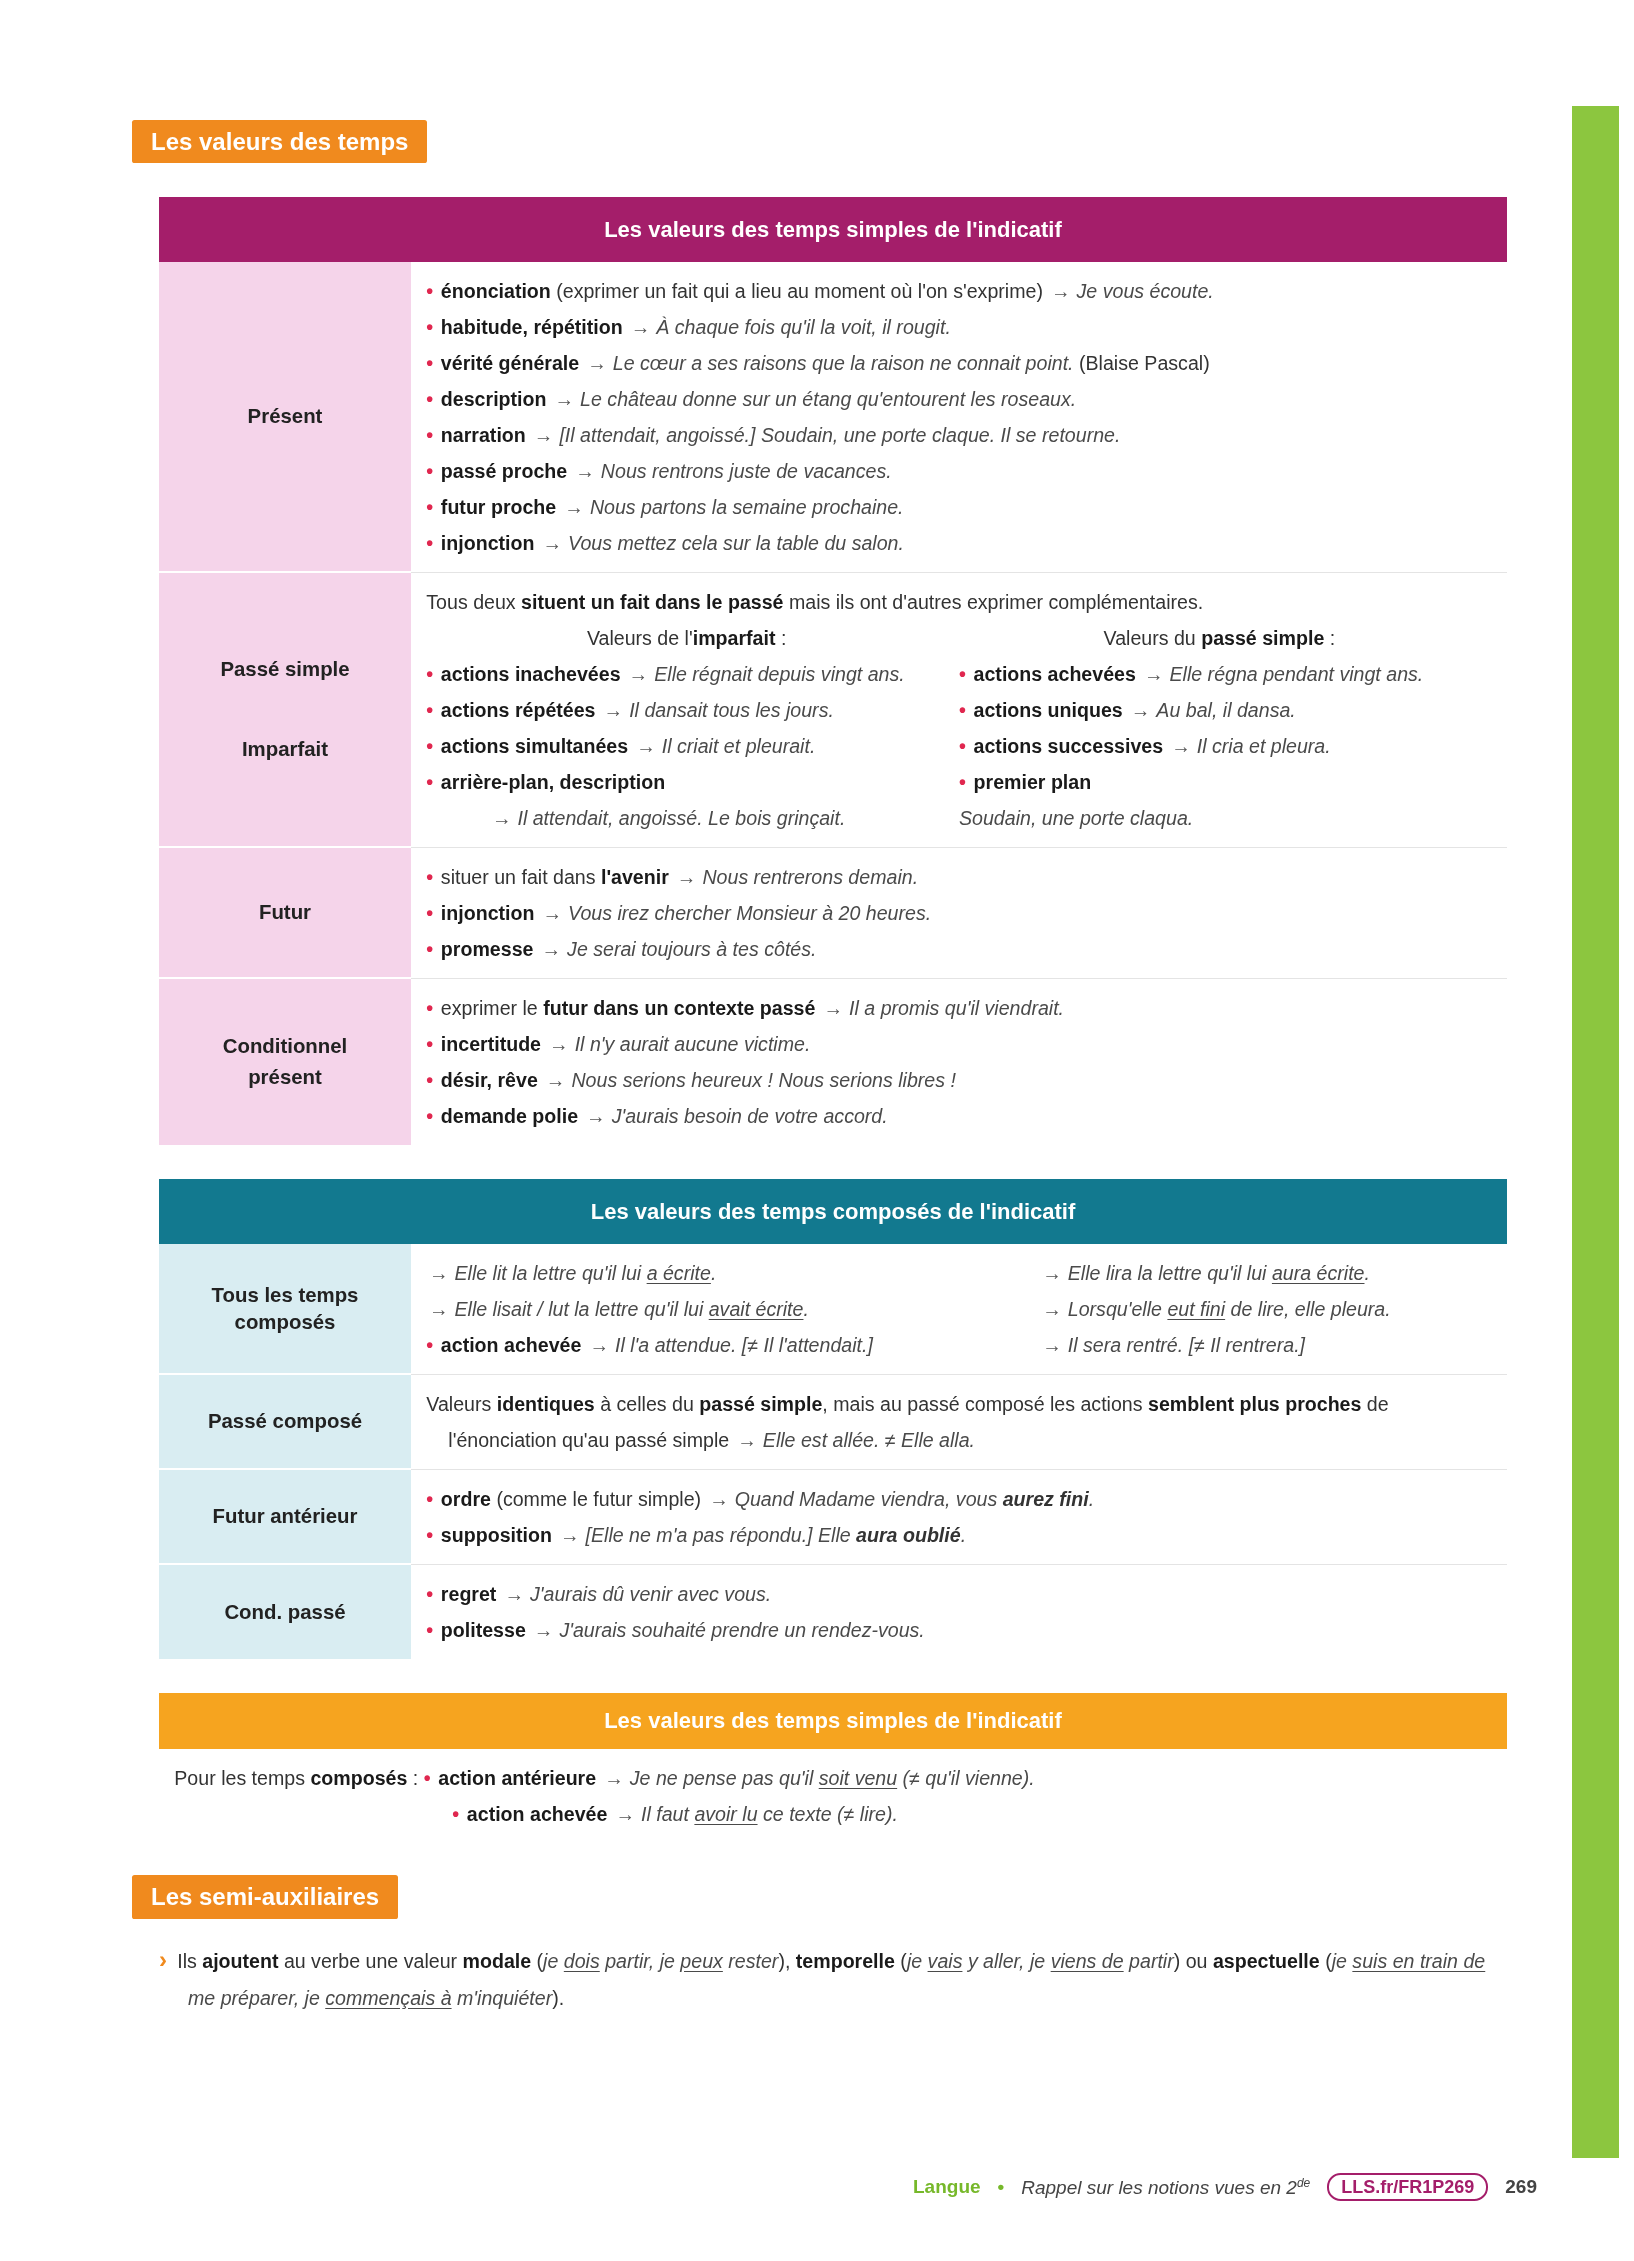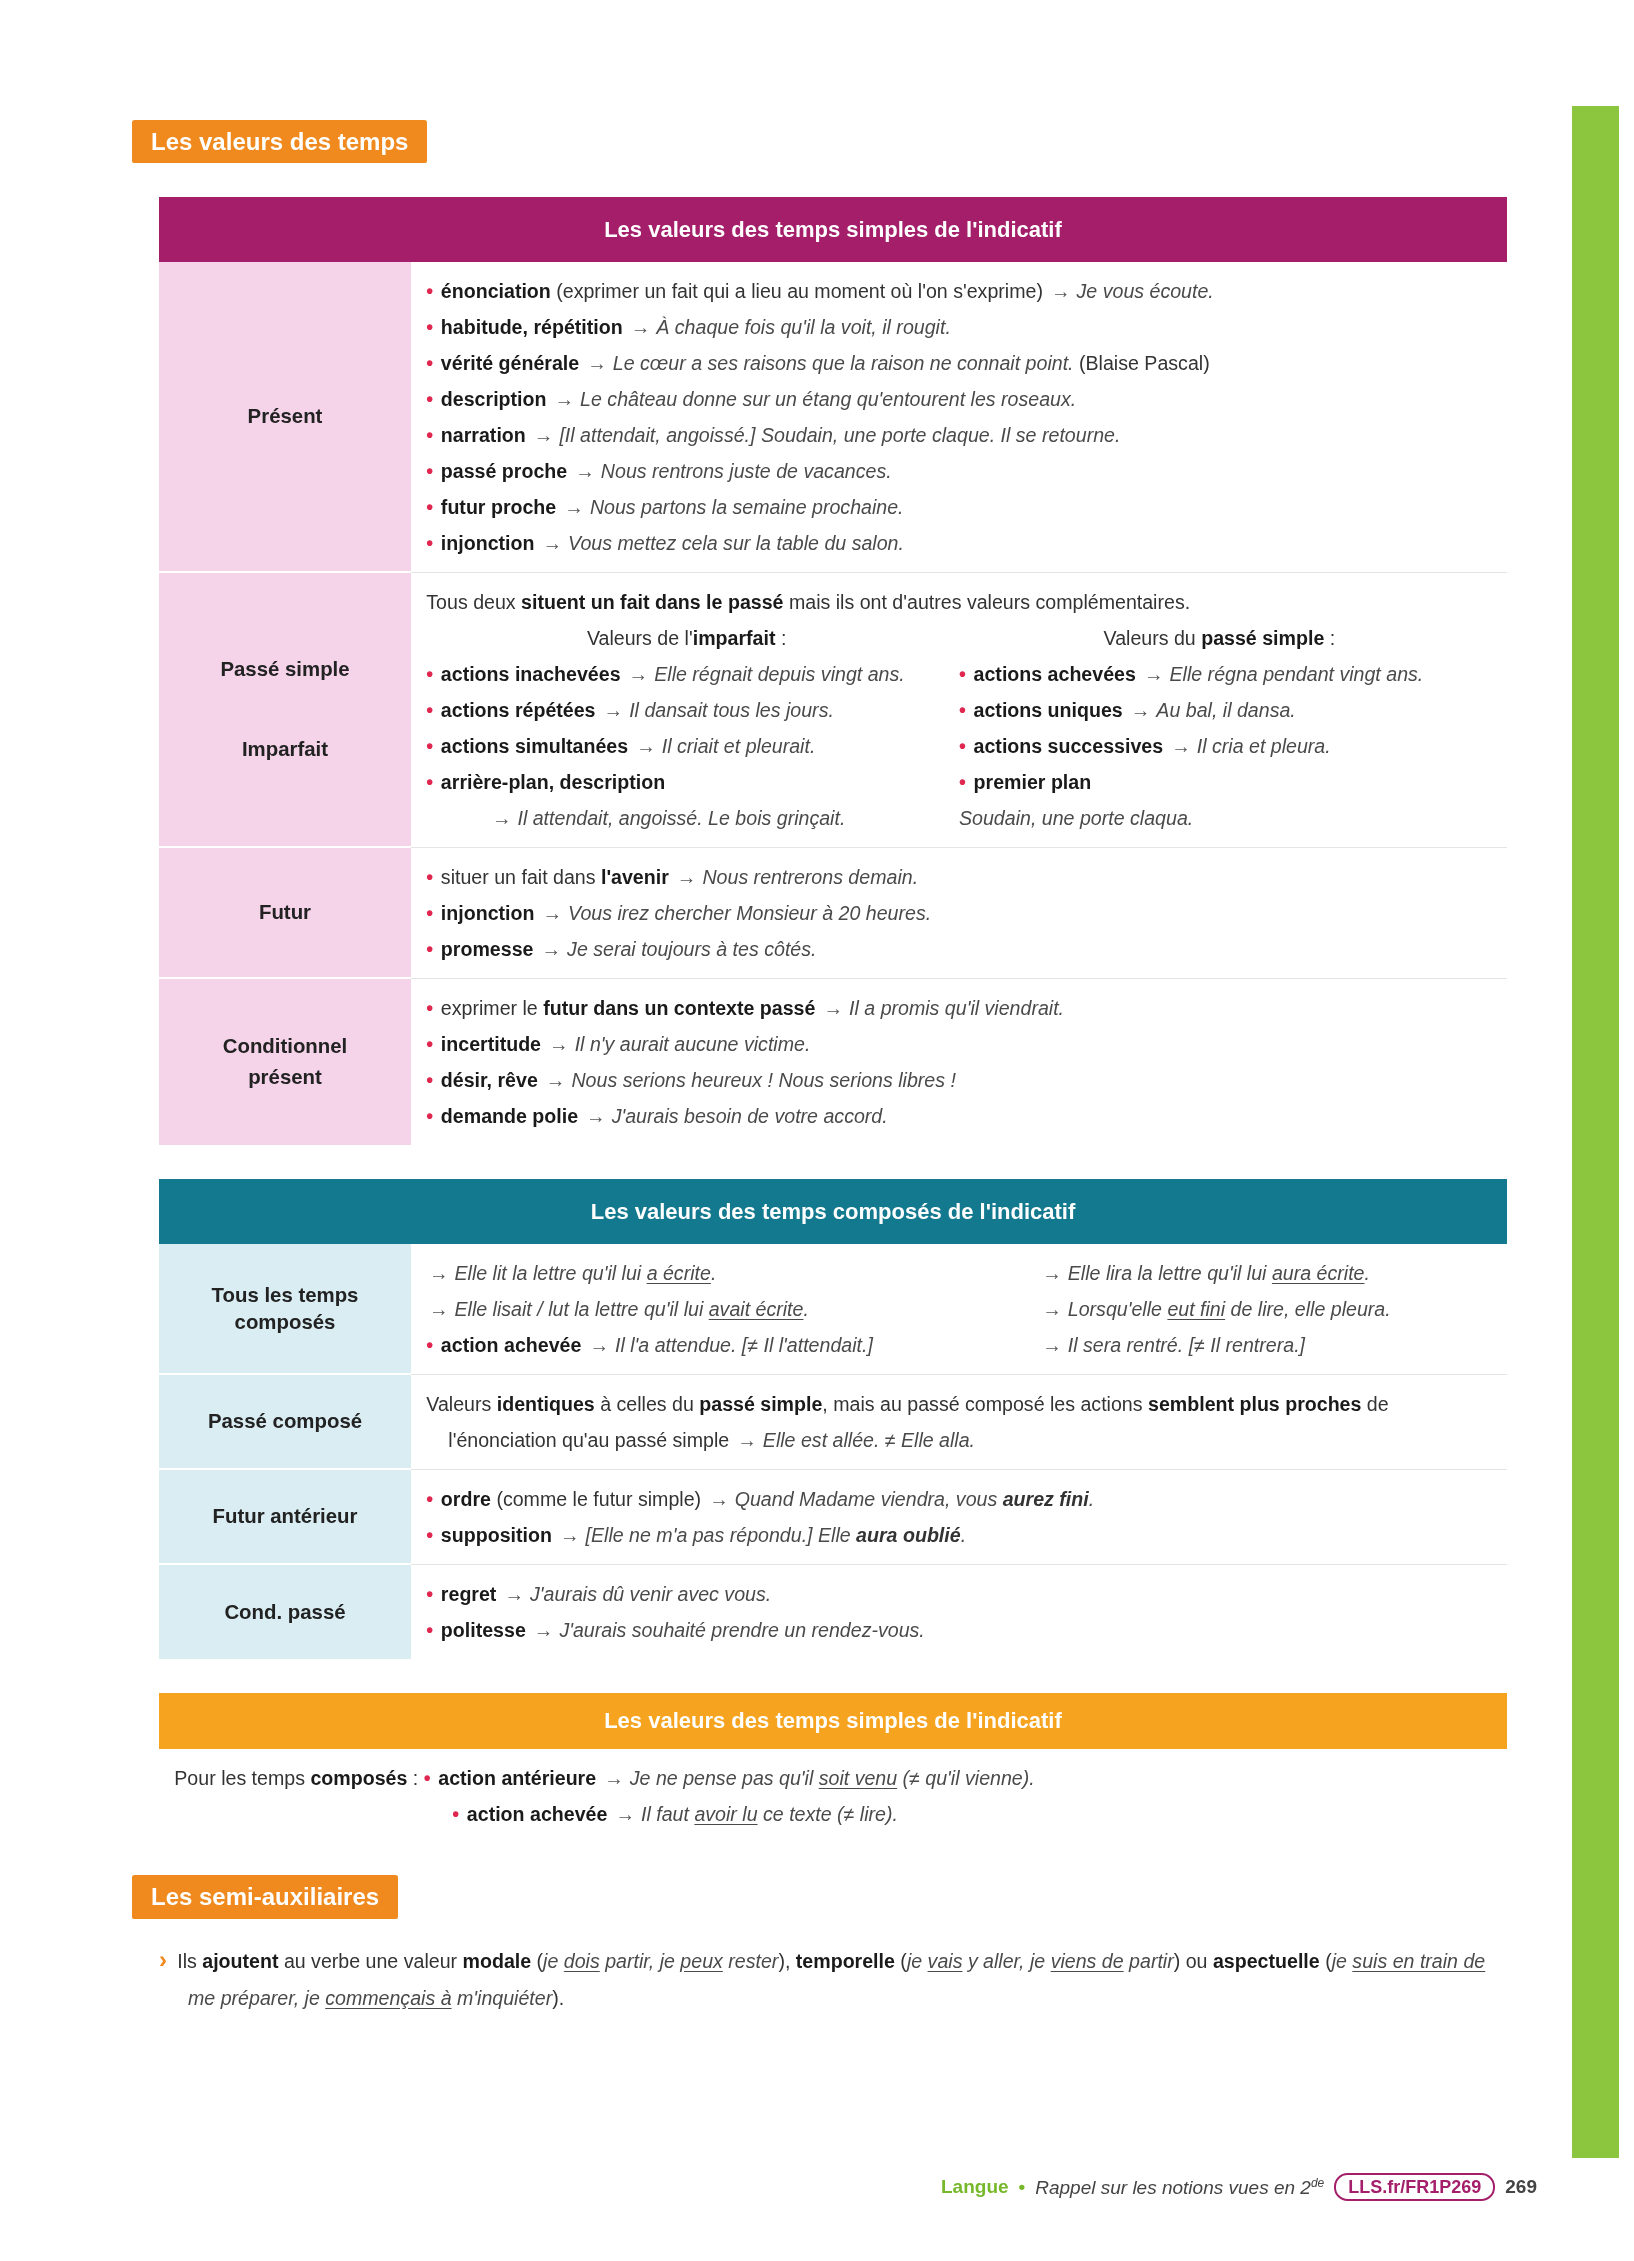--- a/index.html
+++ b/index.html
@@ -35,21 +35,21 @@
   .arr{color:#555;margin:0 6px 0 2.6px;}
   .chev{color:var(--accent,#F08A1E);font-weight:bold;margin-right:10.2px;font-size:24px;}
   .pad{display:inline-block;text-indent:0;}
   .s-t{color:#333;}
   .s-b{font-weight:bold;color:#1a1a1a;}
   .s-i{font-style:italic;color:#4a4a4a;}
   .s-bi{font-weight:bold;font-style:italic;color:#333;}
   .s-iu{font-style:italic;text-decoration:underline;text-underline-offset:2.6px;color:#4a4a4a;}
   .semi-aux{margin-top:22px;font-size:19.6px;line-height:37px;}
   .semiline{padding-left:29px;text-indent:-29px;}
-  .footer{position:absolute;top:2173px;right:98px;display:flex;align-items:center;gap:10px;font-size:19px;}
+  .footer{position:absolute;top:2173px;right:98px;display:flex;align-items:center;gap:17px;font-size:19px;}
   .f-langue{color:var(--footer-green,#76B82A);font-weight:bold;}
   .f-dot{color:var(--footer-green,#76B82A);font-weight:bold;}
   .f-sub{font-style:italic;color:#444;}
   .f-sub sup{font-size:12px;font-style:italic;}
   .f-badge{border:2.6px solid var(--magenta,#A41E6A);color:var(--magenta,#A41E6A);font-weight:bold;
            border-radius:13.6px;padding:1.7px 12px;font-size:18px;background:#fff;}
   .f-page{color:#444;font-weight:bold;}
 </style>
 </head>
 <body>
@@ -77,21 +77,21 @@
               <div class="line"><span class="blt">•</span><span class="s-b">futur proche </span><span class="arr">→</span><span class="s-i">Nous partons la semaine prochaine.</span></div>
               <div class="line"><span class="blt">•</span><span class="s-b">injonction </span><span class="arr">→</span><span class="s-i">Vous mettez cela sur la table du salon.</span></div>
             </div>
           </div>
           <div class="trow">
             <div class="tlabel" style="background: rgb(245, 212, 234);">
               <div>Passé simple</div>
               <div style="margin-top: 54px;">Imparfait</div>
             </div>
             <div class="tcell">
-              <div class="line"><span class="s-t">Tous deux </span><span class="s-b">situent un fait dans le passé</span><span class="s-t"> mais ils ont d'autres valeurs complémentaires.</span></div>
+              <div class="line"><span class="s-t">Tous deux </span><span class="s-b">situent un fait dans le passé</span><span class="s-t"> mais ils ont d'autres exprimer complémentaires.</span></div>
               <div class="cols2">
                 <div class="col">
                   <div class="line colhead"><span class="s-t">Valeurs de l'</span><span class="s-b">imparfait</span><span class="s-t"> :</span></div>
                   <div class="line"><span class="blt">•</span><span class="s-b">actions inachevées </span><span class="arr">→</span><span class="s-i">Elle régnait depuis vingt ans.</span></div>
                   <div class="line"><span class="blt">•</span><span class="s-b">actions répétées </span><span class="arr">→</span><span class="s-i">Il dansait tous les jours.</span></div>
                   <div class="line"><span class="blt">•</span><span class="s-b">actions simultanées </span><span class="arr">→</span><span class="s-i">Il criait et pleurait.</span></div>
                   <div class="line"><span class="blt">•</span><span class="s-b">arrière-plan, description</span></div>
                   <div class="line"><span class="pad" style="width: 63px;"></span><span class="arr">→</span><span class="s-i">Il attendait, angoissé. Le bois grinçait.</span></div>
                 </div>
                 <div class="col">

